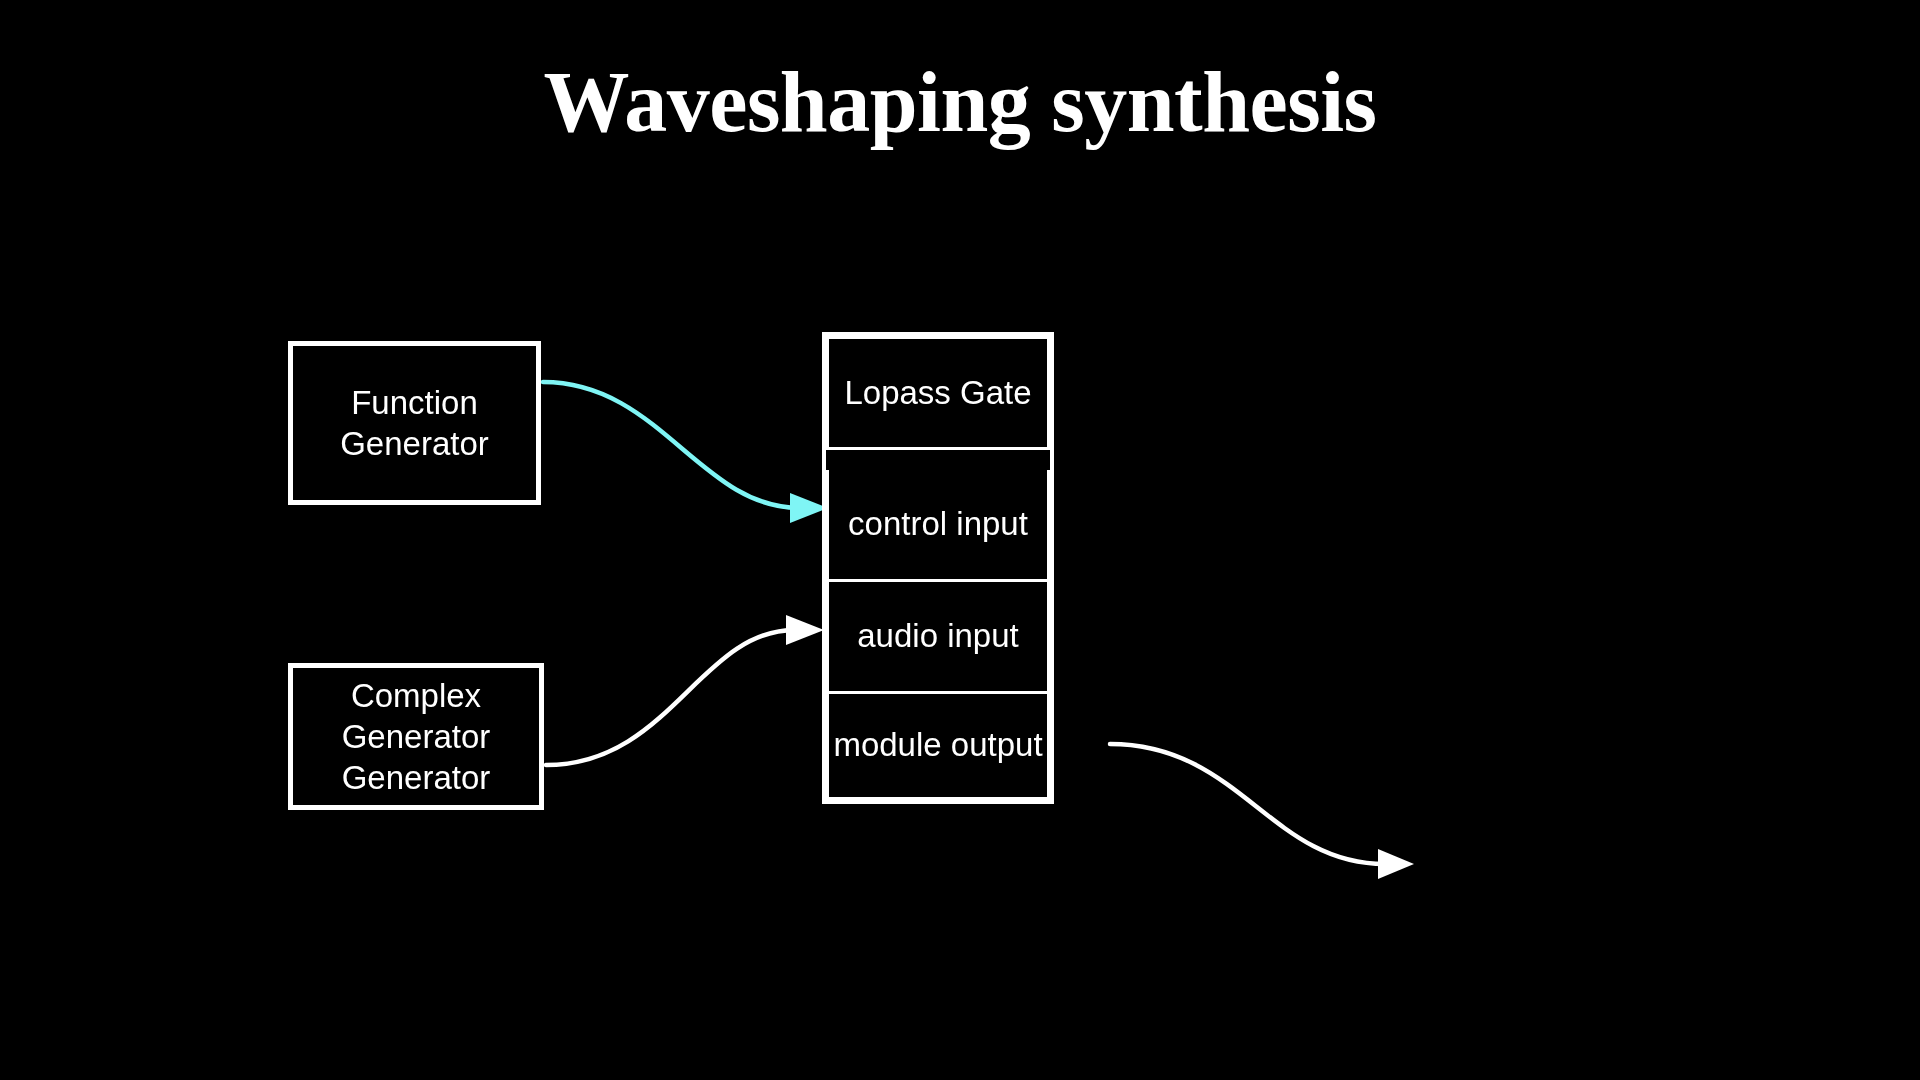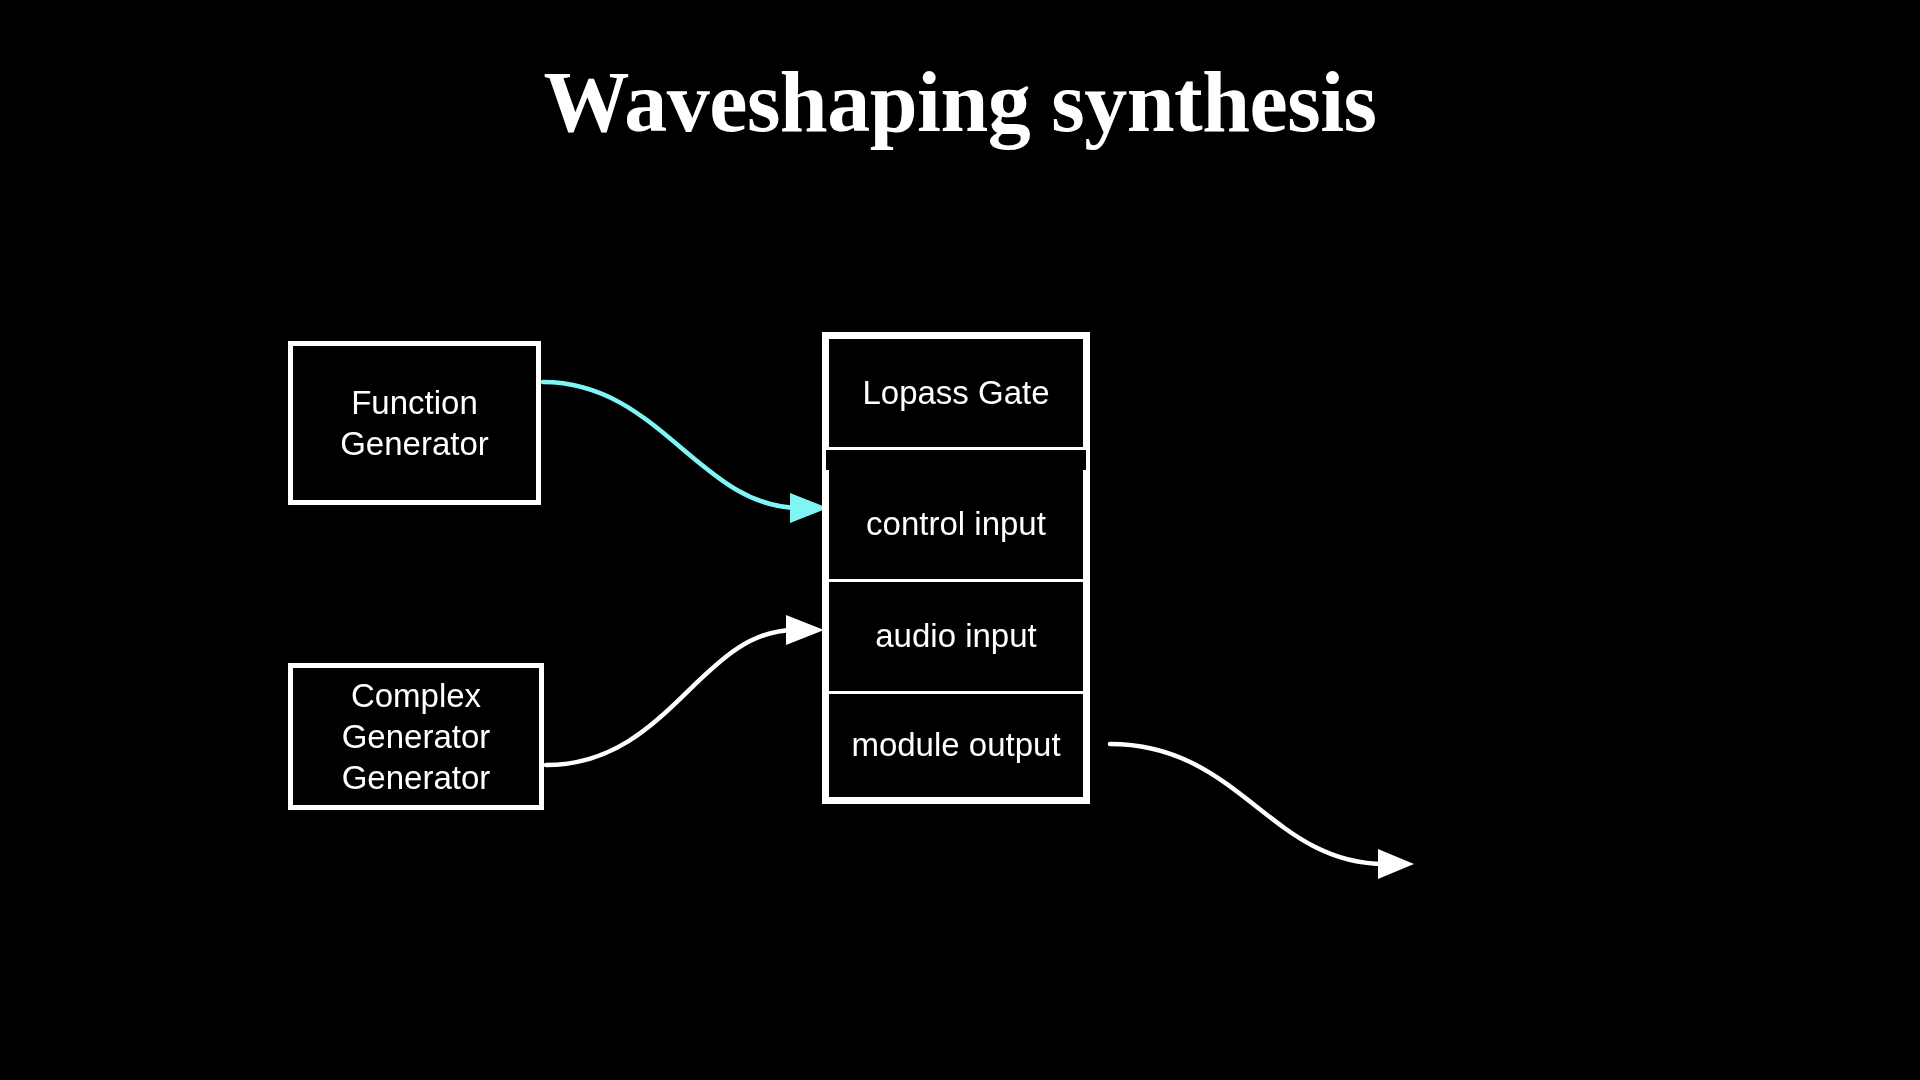--- a/index.html
+++ b/index.html
@@ -77,21 +77,21 @@
     width: 300px;
     height: 126px;
     font-size: 34px;
   }
 
   
   #stack-lopass-gate {
     position: absolute;
     left: 822px;
     top: 332px;
-    width: 268px;
+    width: 232px;
     height: 472px;
     box-sizing: border-box;
     border: 4px solid #ffffff;
     background: #000000;
     display: flex;
     flex-direction: column;
   }
   .stack-row {
     box-sizing: border-box;
     border: 3px solid #ffffff;

